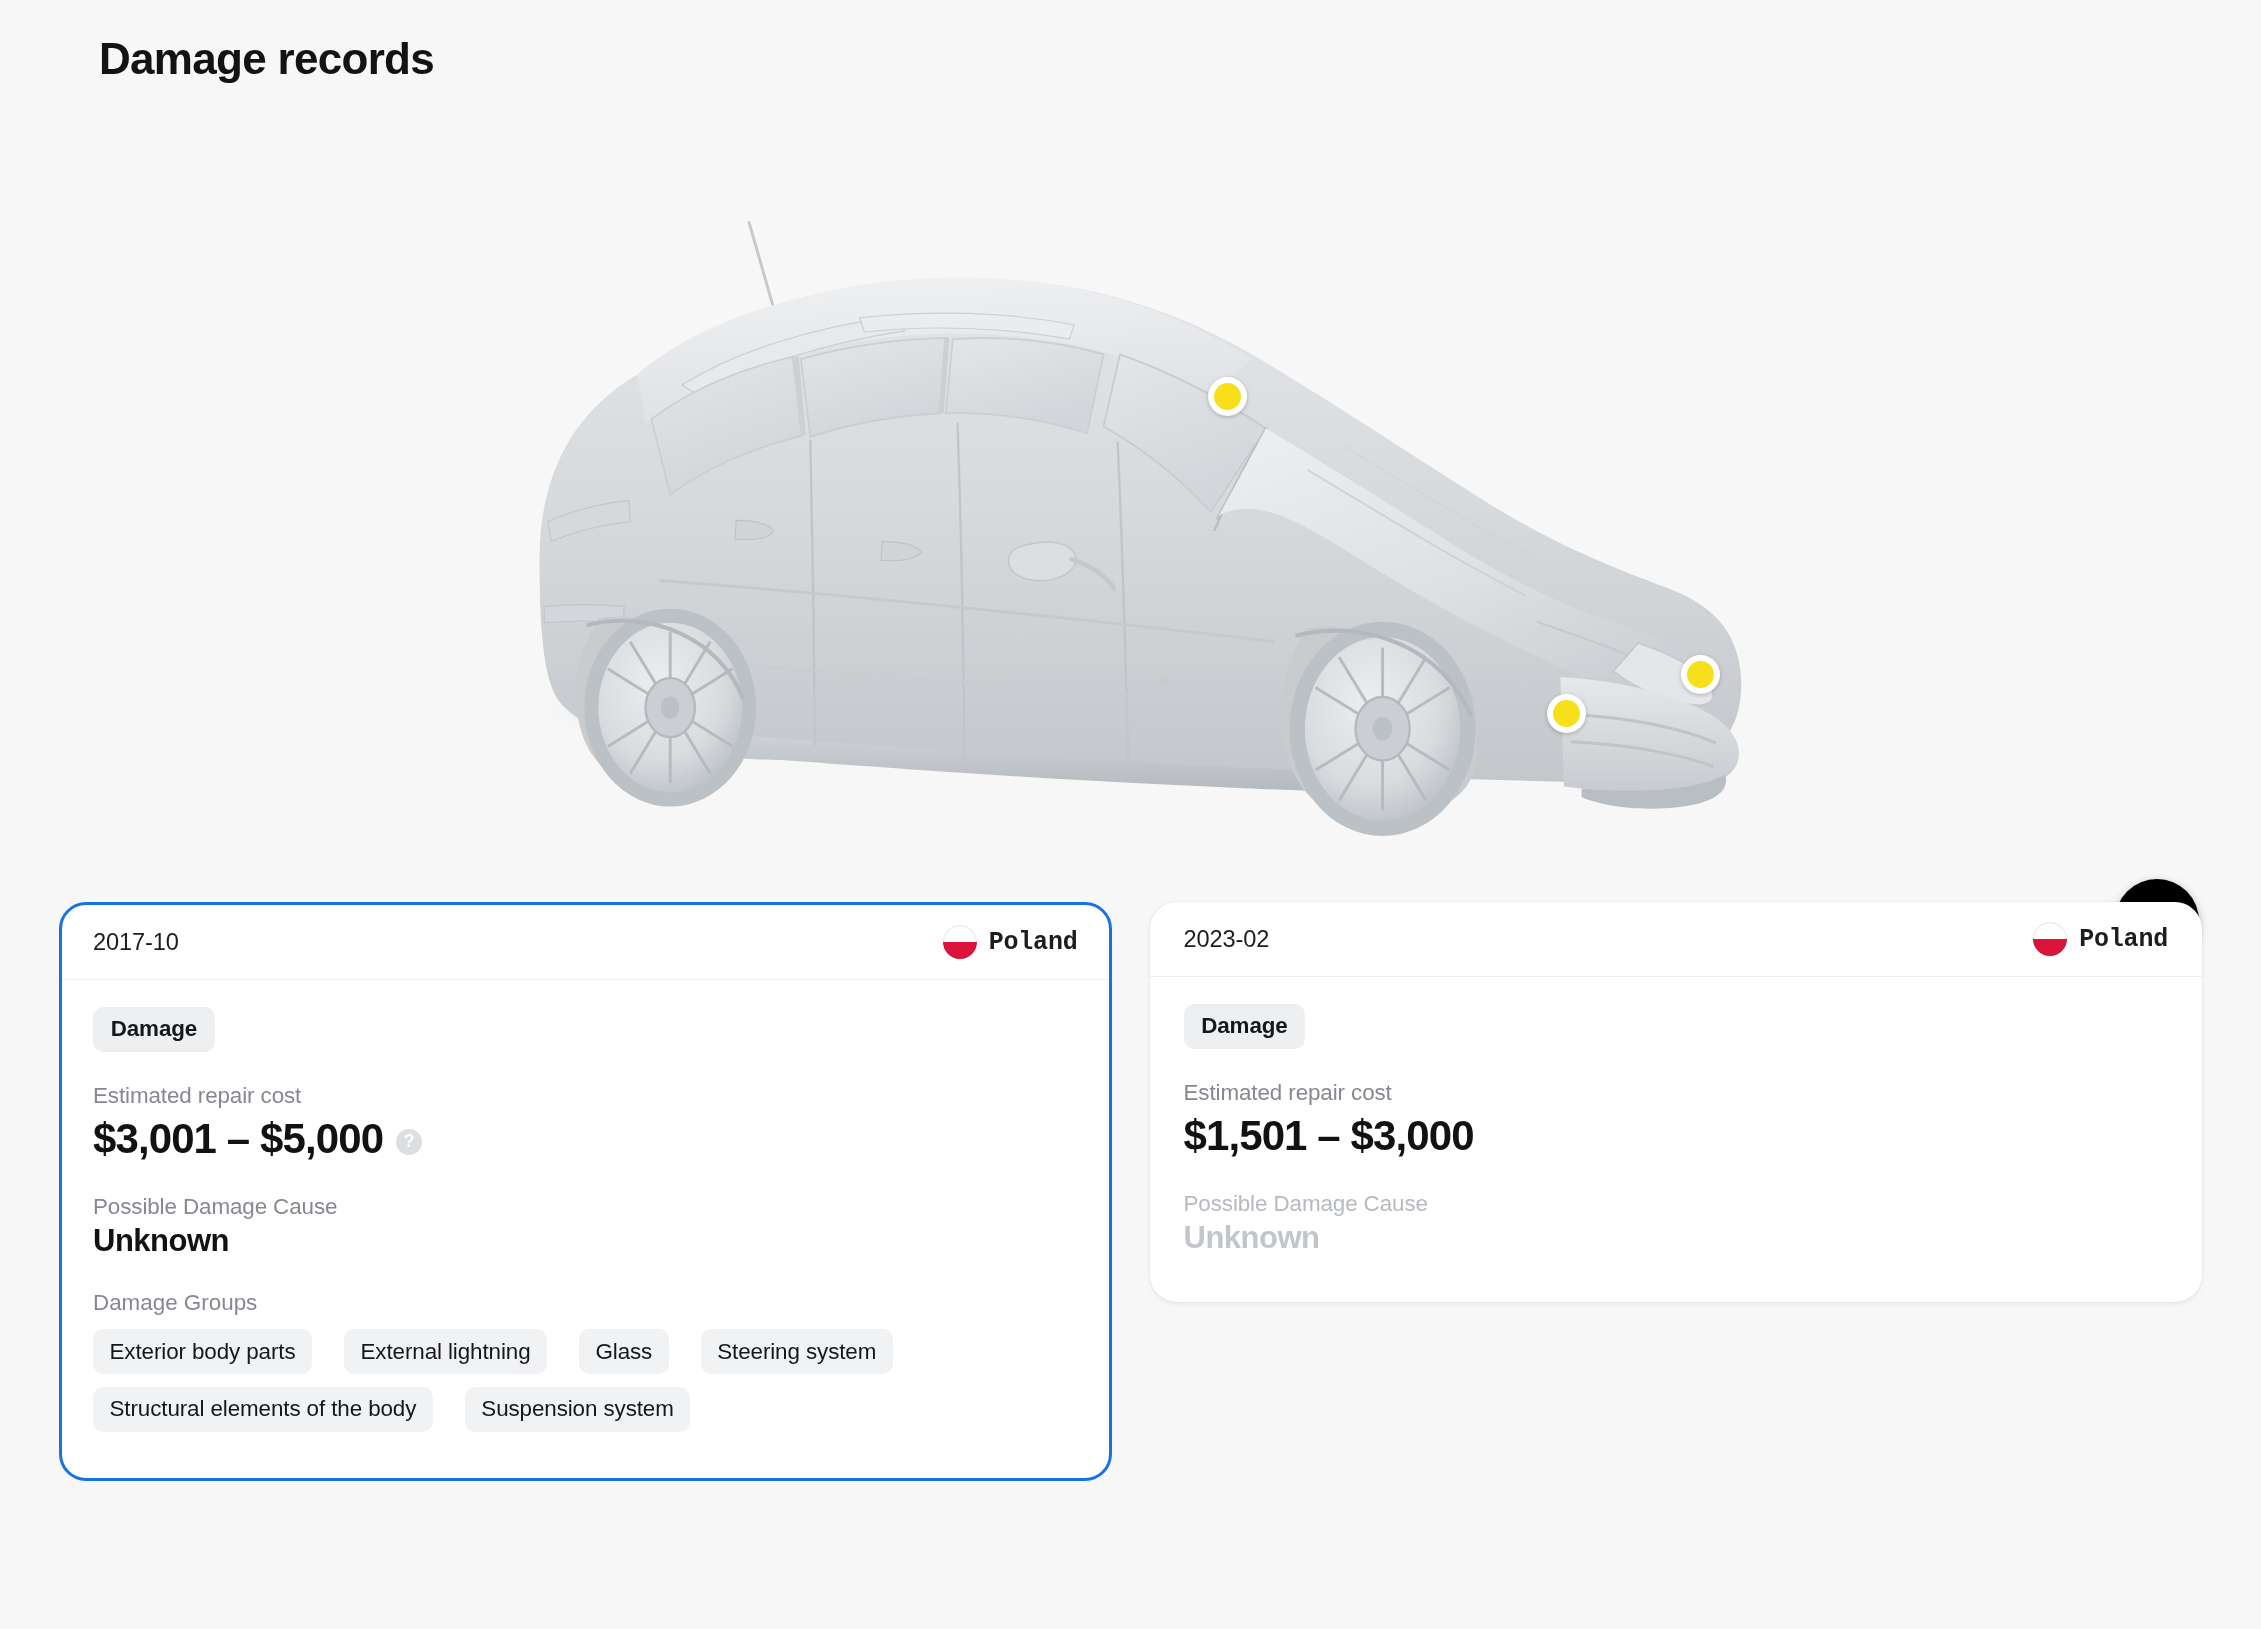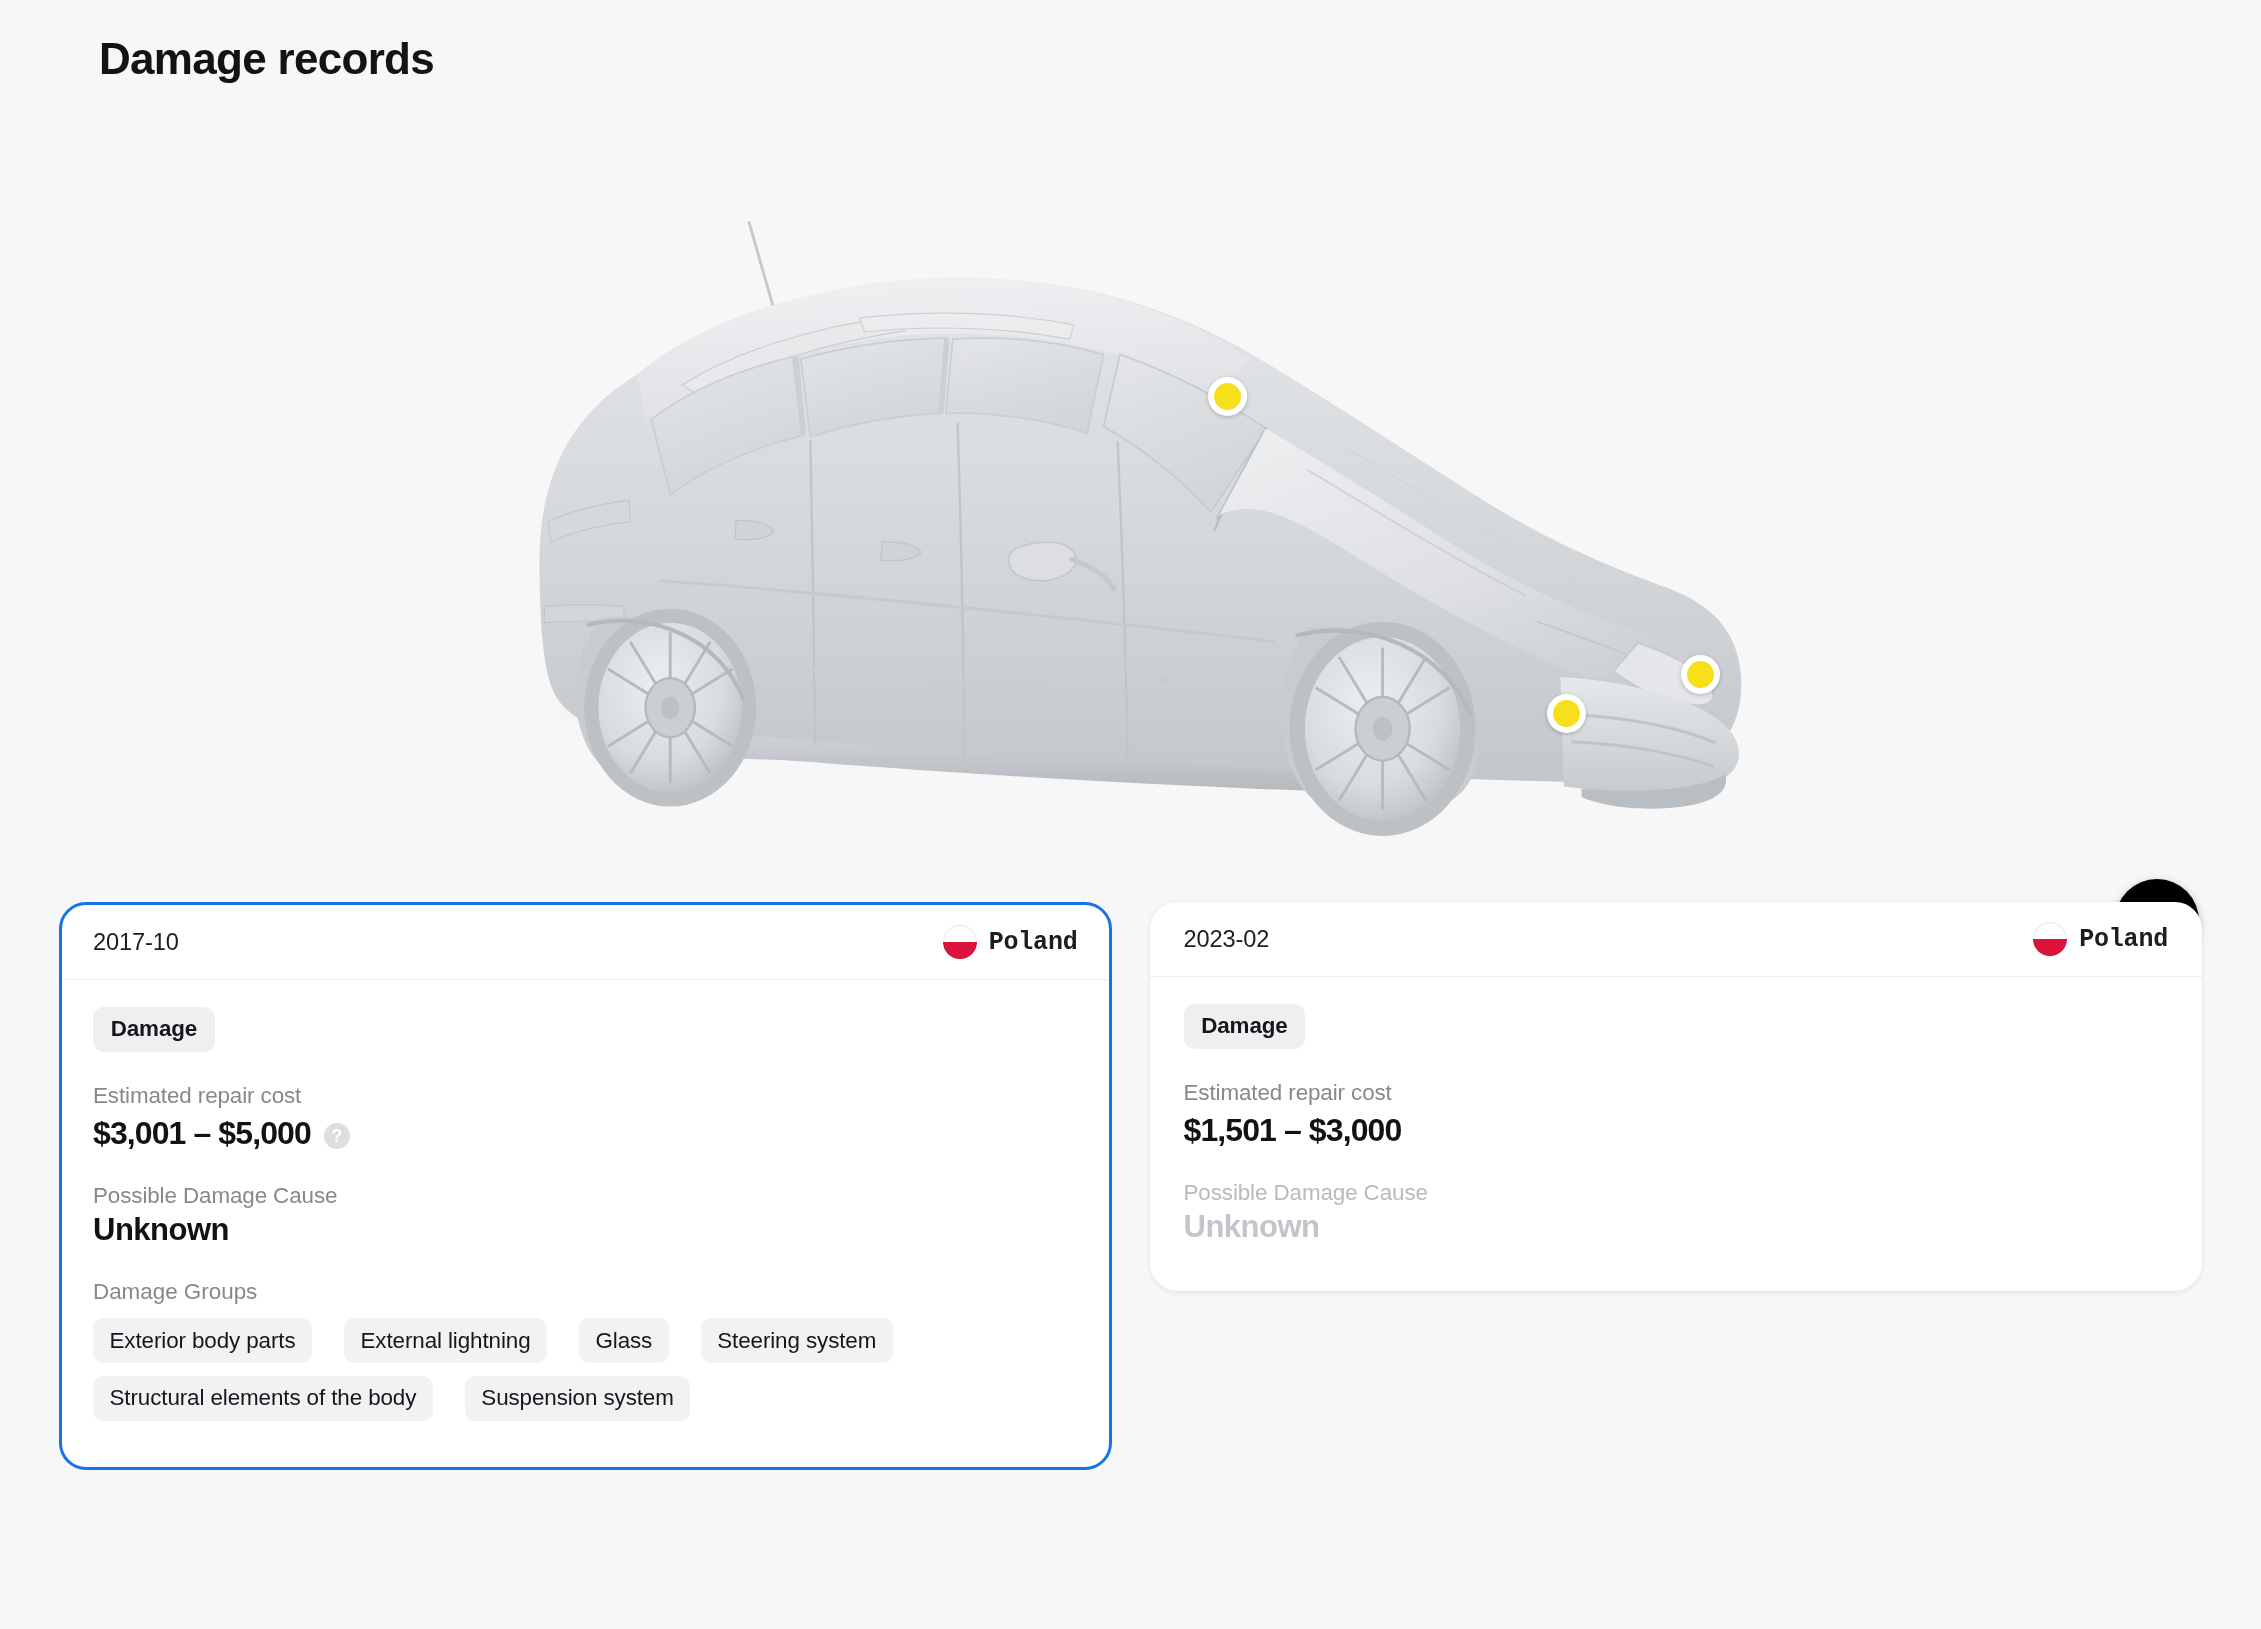--- a/index.html
+++ b/index.html
@@ -191,21 +191,21 @@
   .field-label.muted { color: #b6babe; }
 
   .cost-line {
     margin-top: 5.9px;
     display: flex;
     align-items: center;
     gap: 13px;
   }
 
   .cost-value {
-    font-size: 32px;
+    font-size: 42px;
     font-weight: 700;
     color: #101214;
     letter-spacing: -0.9px;
     white-space: nowrap;
   }
 
   .help-badge {
     width: 26px;
     height: 26px;
     border-radius: 50%;

